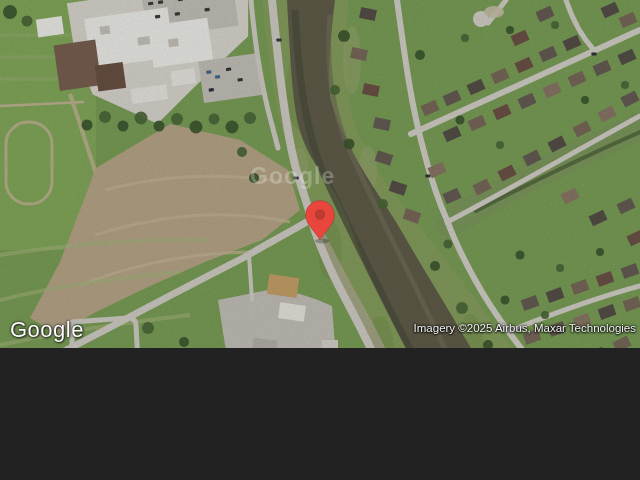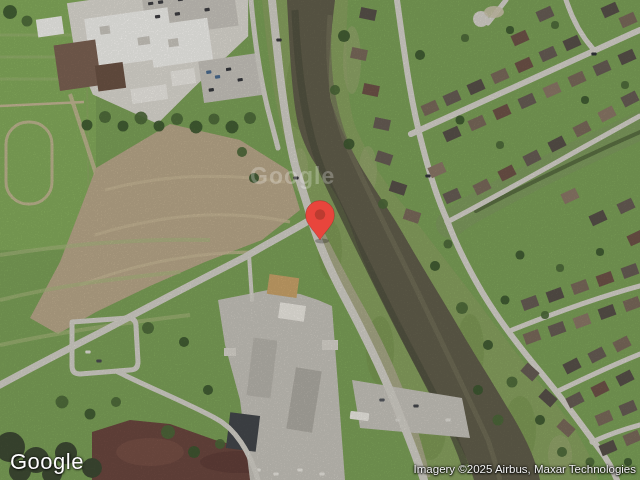--- a/index.html
+++ b/index.html
@@ -1,38 +1,38 @@
 <!DOCTYPE html>
 <html style="--grass: #7CA158; --field: #84AB5C; --dry: #A9B87E; --dirt: #B9A88A; --dirt_streak: #C9B997; --maroon: #6B473F; --bank: #87A15F; --trib: #7E9B5E; --ditch: #5A6F42; --water: #615E4B; --water_dark: #50503F; --water_light: #73705A; --gravel: #B2AB92; --road: #D3D0C8; --street: #D6D3CB; --concrete: #DCD9D1; --lot: #C7C4BC; --roof_white: #F1F0EC; --roof_brown: #7B6152; --roof_brown2: #6B5244; --roof_tan: #C9A36A; --warehouse: #B7B4AC; --industrial: #43474B; --tree: #4C6838; --tree_dark: #3D5830; --pin: #E8453C; --pin_inner: #BC3B30;"><head>
 <meta charset="utf-8">
 <style>
   html,body{margin:0;padding:0;background:#222;}
   .viewport{
-    position:relative;width:640px;height:480px;overflow:hidden;
+    position:relative;width:640px;height:348px;overflow:hidden;
     font-family:"Liberation Sans",sans-serif;background:var(--grass,#7CA158);
     cursor:grab;
   }
   svg{display:block}
   .water{fill:var(--water,#615E4B)}
   .bank{fill:var(--bank,#87A15F)}
   .road{stroke:var(--road,#D3D0C8);fill:none;stroke-linecap:round;stroke-linejoin:round}
   .street{stroke:var(--street,#D6D3CB);fill:none;stroke-linecap:round;stroke-linejoin:round}
   .hc1{fill:#675D55}.hc2{fill:#7A6A5B}.hc3{fill:#575049}.hc4{fill:#8B7867}.hc5{fill:#6E5348}
   .tr{fill:var(--tree,#4C6838);opacity:.92}.trd{fill:var(--tree_dark,#3D5830);opacity:.92}
   .watermark{
     position:absolute;left:250px;top:163px;font-size:23px;font-weight:bold;
     color:rgba(255,255,255,.26);letter-spacing:1px;pointer-events:none;user-select:none;
   }
   .logo{
     position:absolute;left:10px;bottom:5px;font-size:22px;font-weight:500;
     color:#fff;letter-spacing:.5px;
     text-shadow:0 0 3px rgba(0,0,0,.8),0 0 1px rgba(0,0,0,.9),1px 1px 2px rgba(0,0,0,.55);
   }
   .attribution{
-    position:absolute;right:4px;bottom:5px;font-size:11.5px;color:#f2f2f2;
+    position:absolute;right:4px;bottom:14px;font-size:11.5px;color:#f2f2f2;
     text-shadow:0 0 2px #000,0 0 3px #000,0 1px 2px rgba(0,0,0,.8);
   }
 </style>
 </head>
 <body>
 
 <div class="viewport">
 <svg width="640" height="480" viewBox="0 0 640 480">
   <defs>
     <rect id="h" x="-8" y="-5.5" width="16" height="11"></rect>

